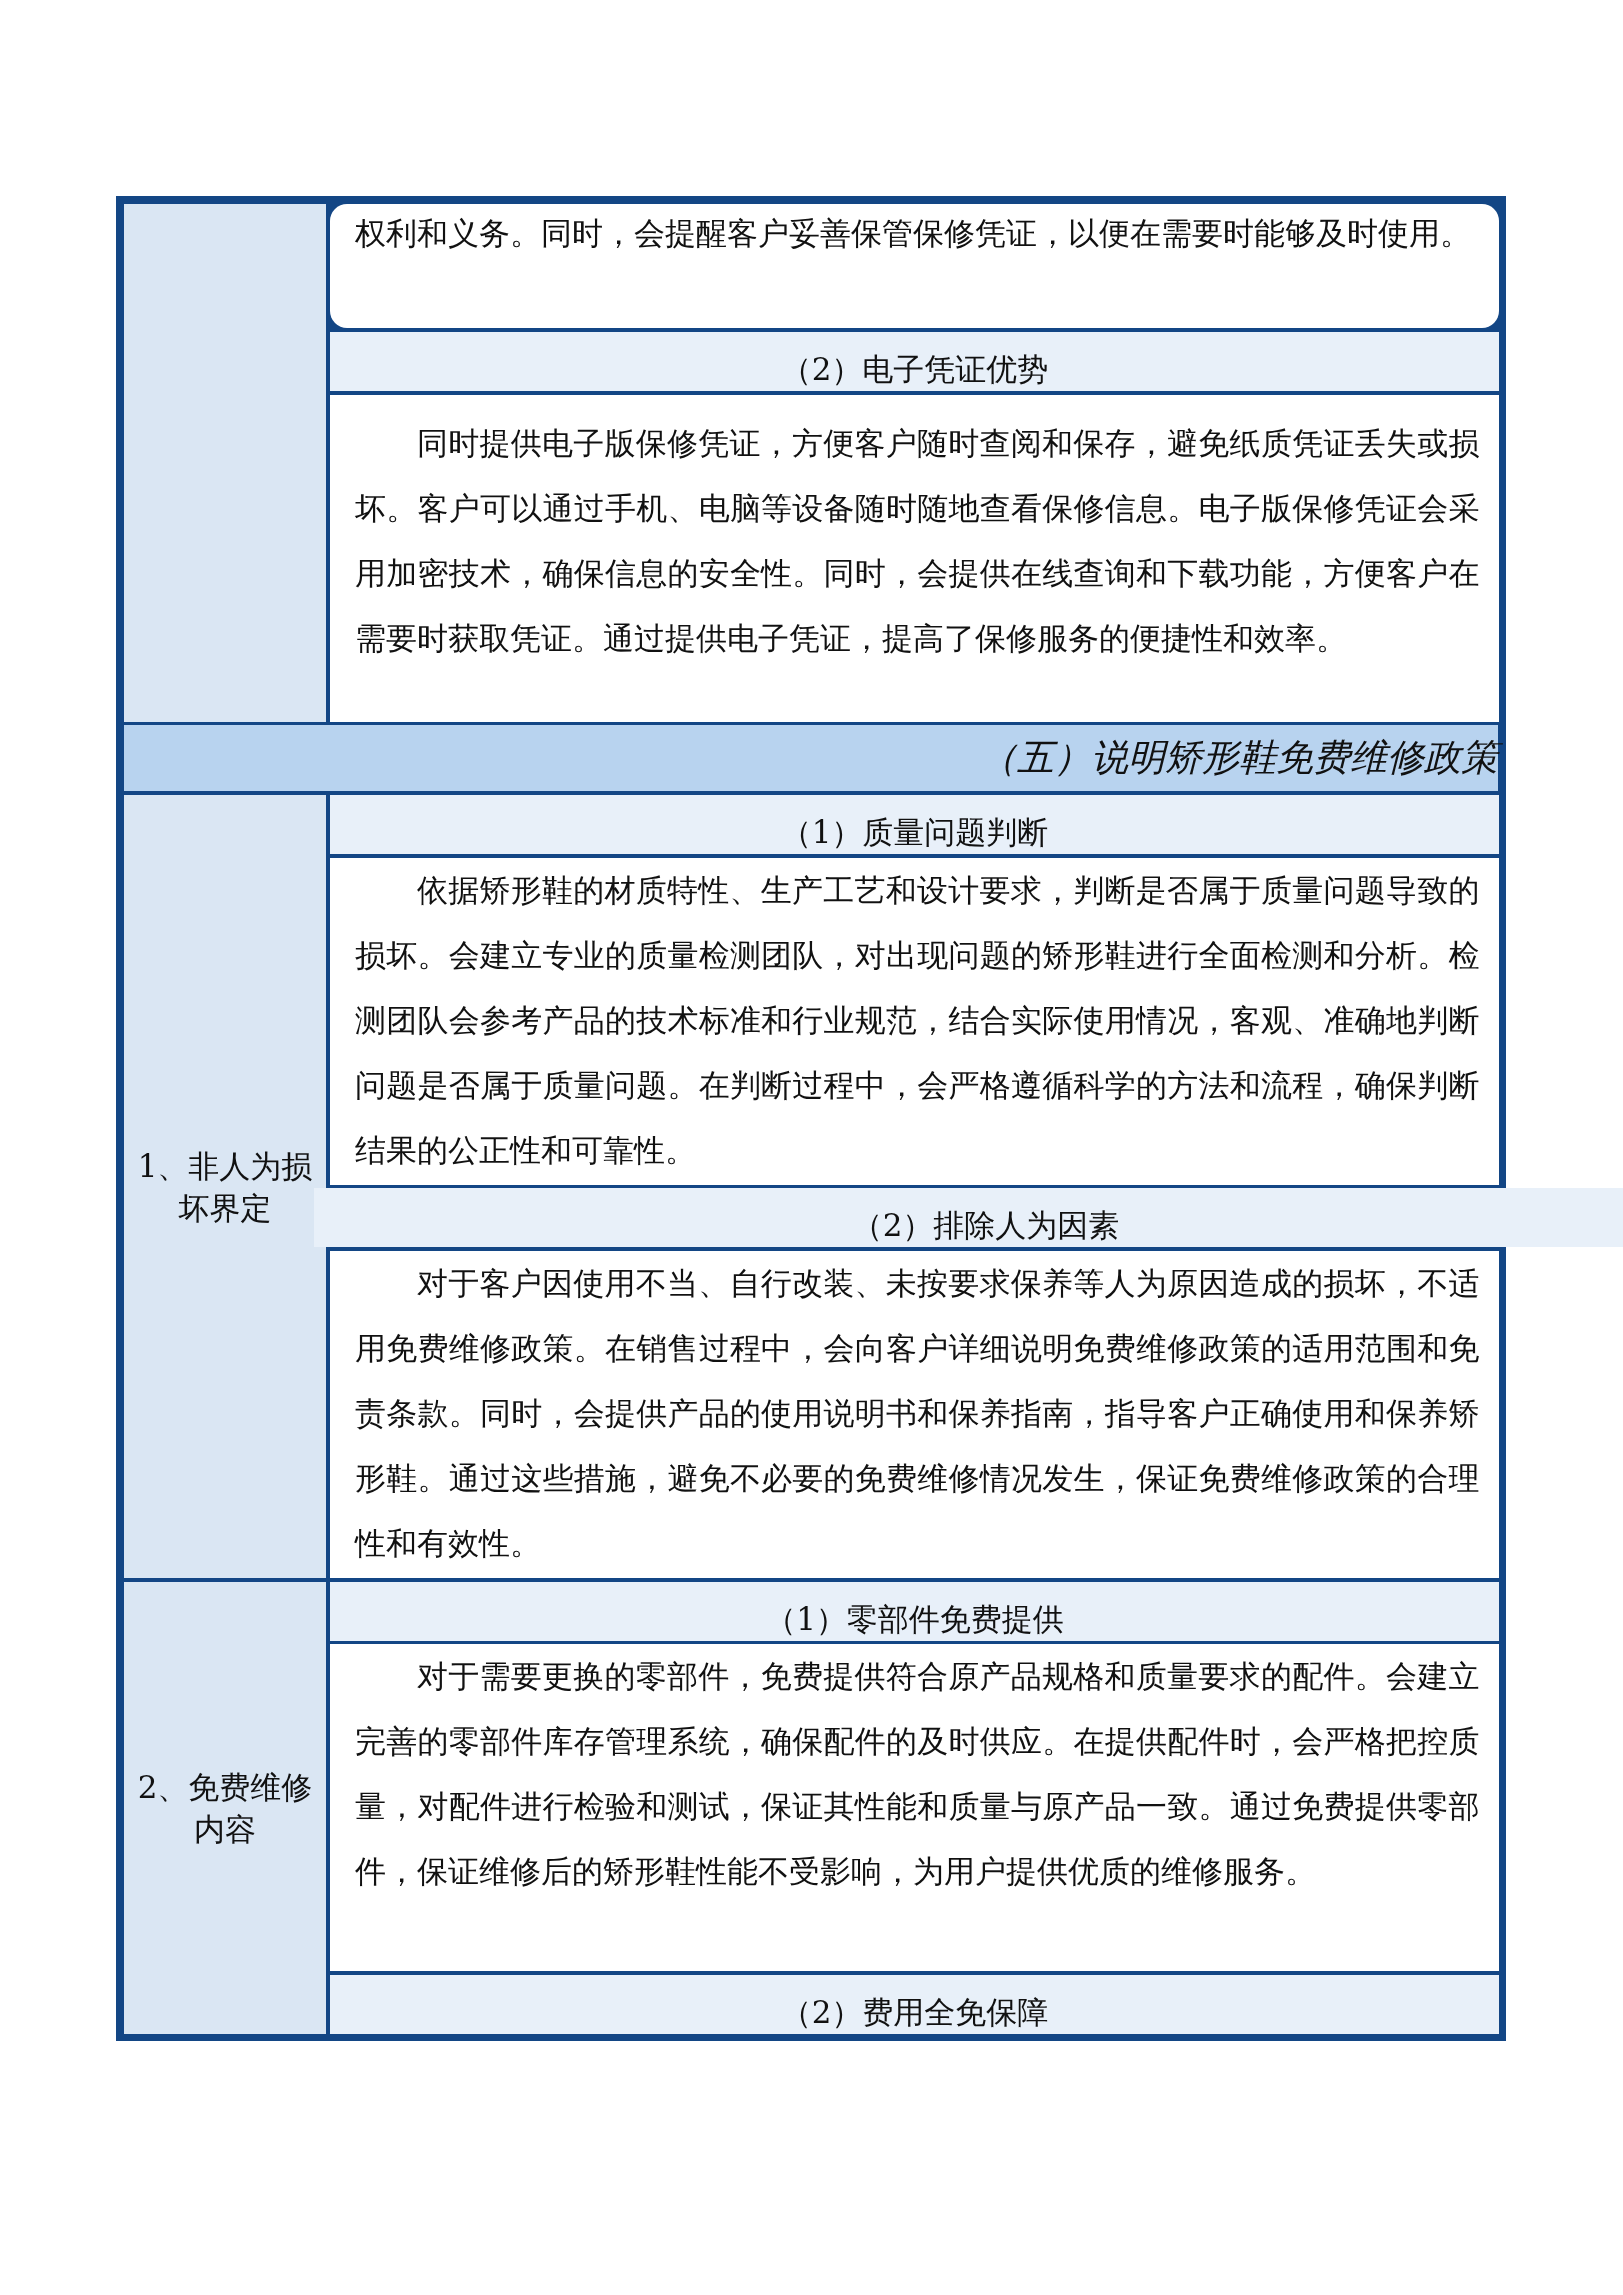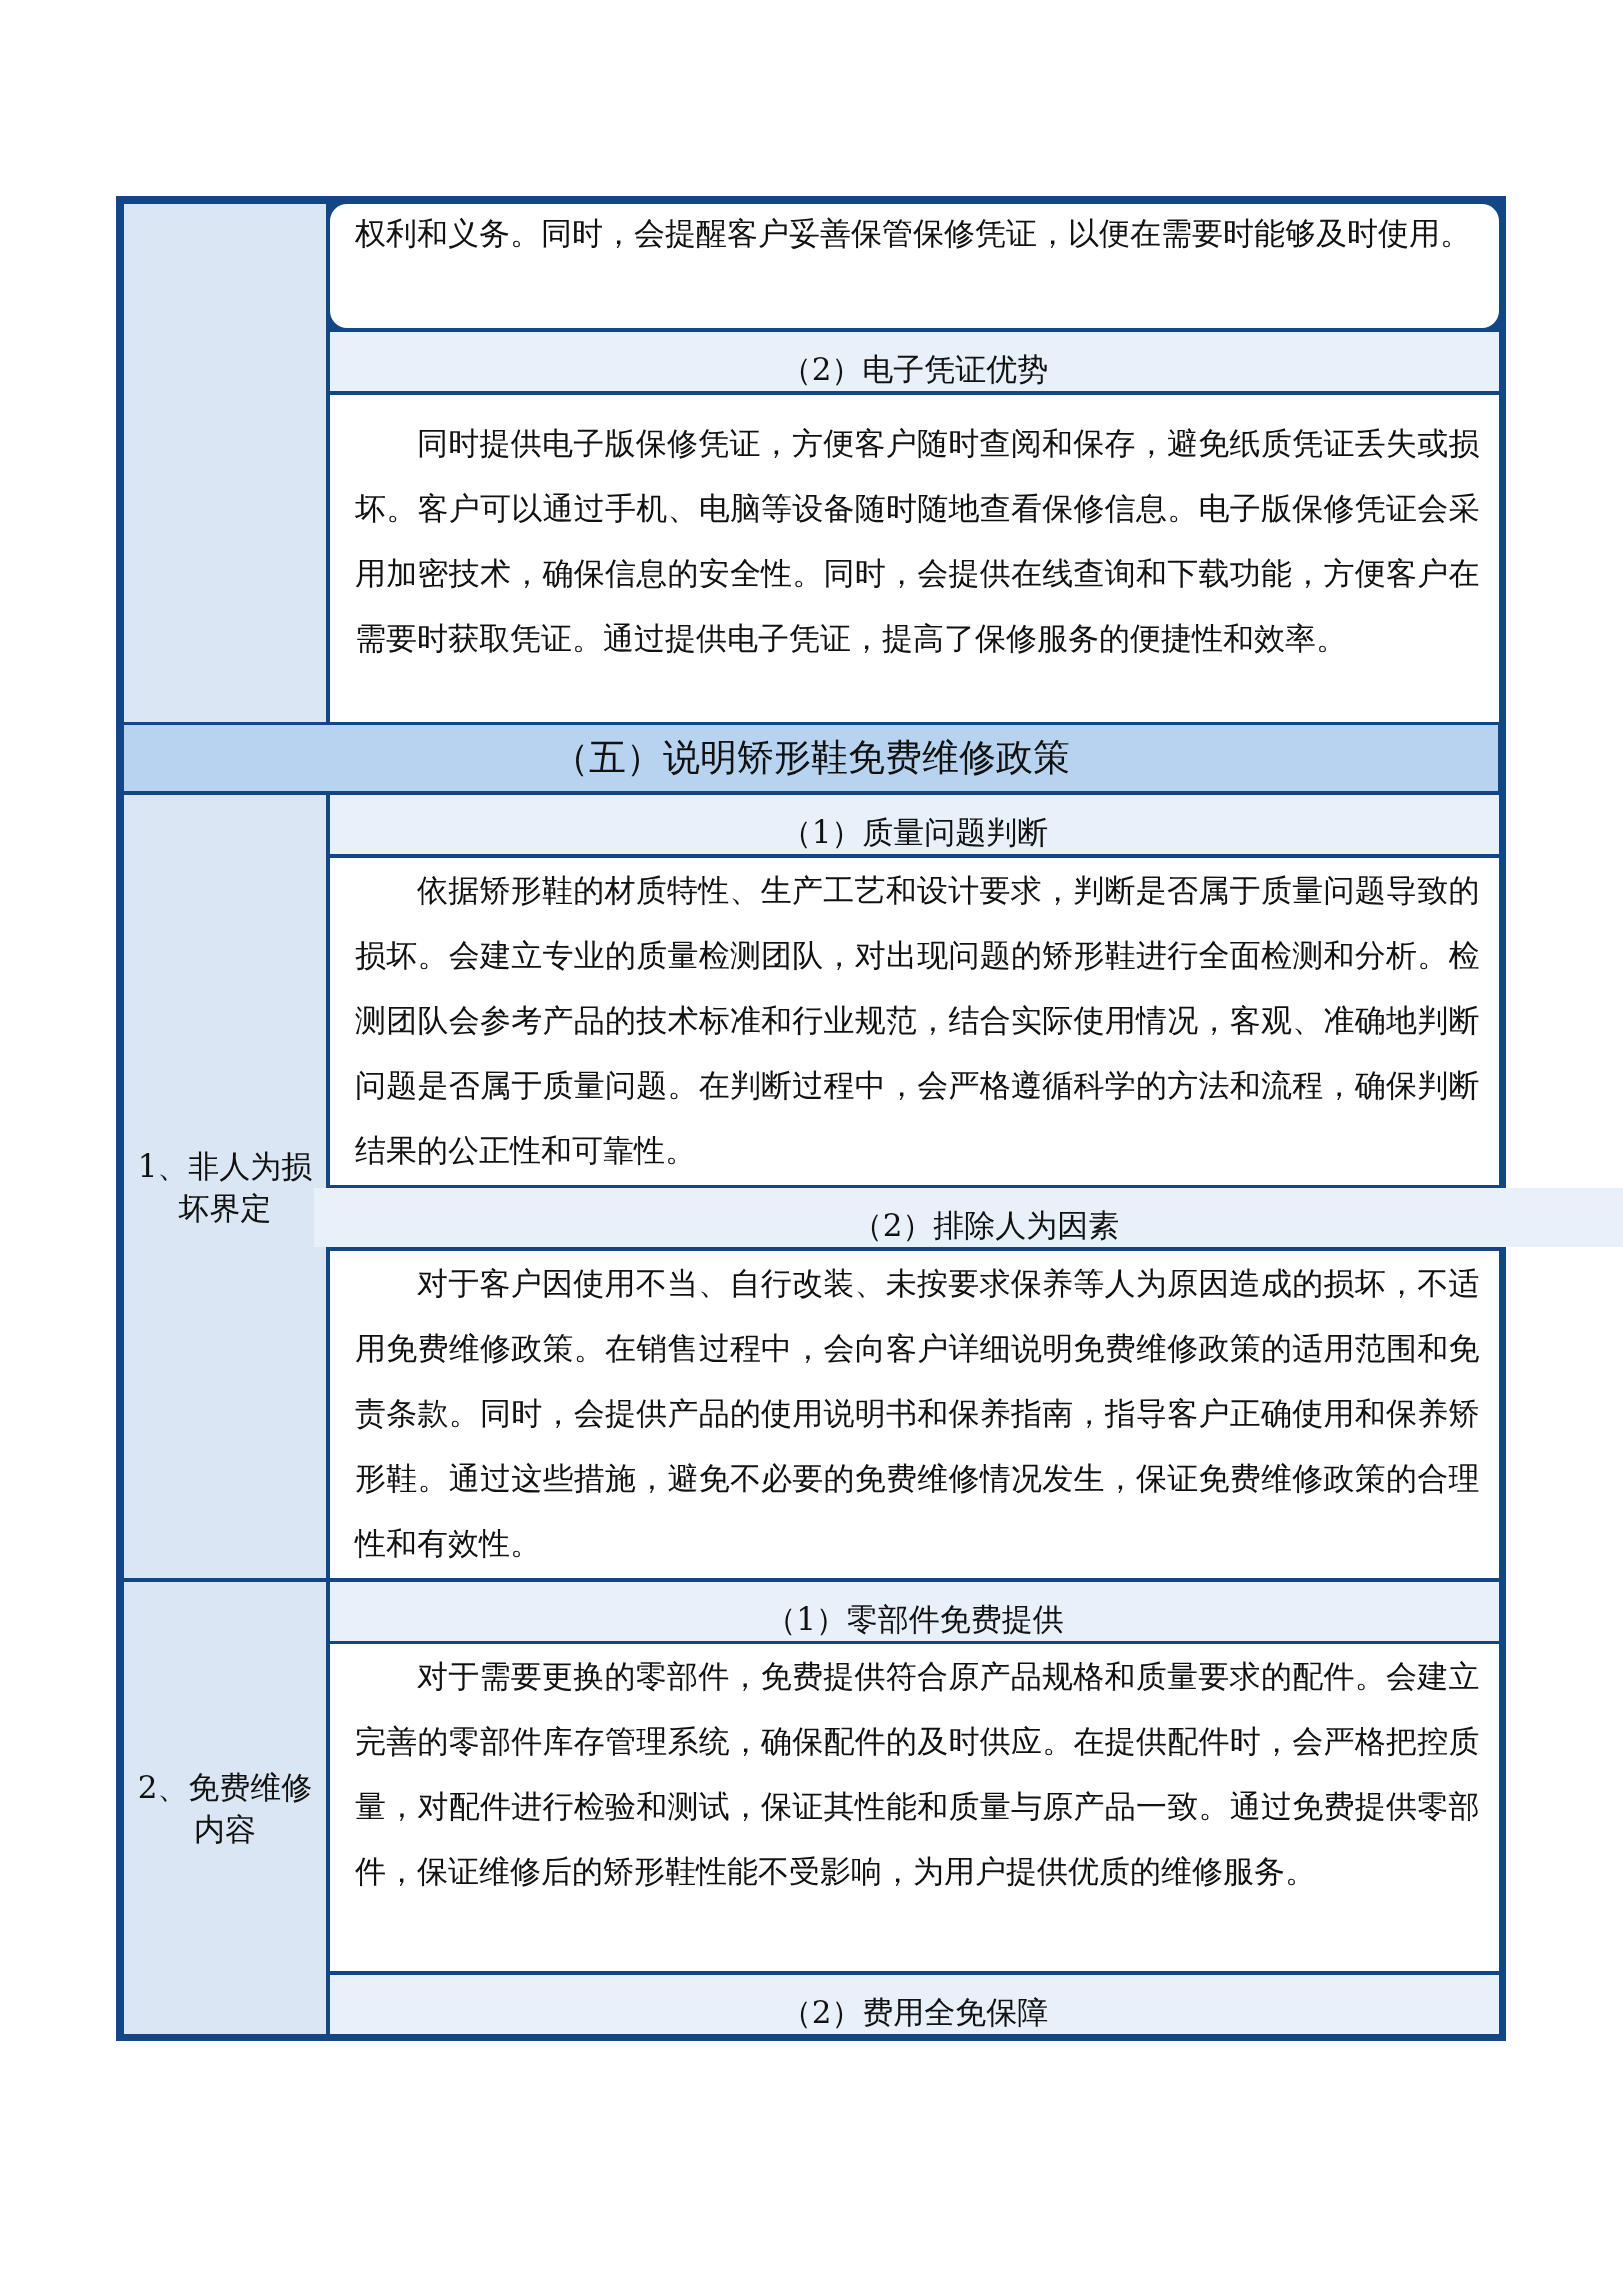--- a/index.html
+++ b/index.html
@@ -8,22 +8,22 @@
   .abs { position:absolute; box-sizing:border-box; }
   .frame { left:116px; top:196px; width:1390px; height:1845px; background:#134685; }
   .left-cell { background:#DAE6F3; display:flex; align-items:center; justify-content:center;
                text-align:center; font-size:31px; line-height:42px; padding:0 13px; }
   .sub { background:#E8F0F9; display:flex; align-items:flex-end; justify-content:center;
          font-size:31px; }
   .body { background:#ffffff; padding:0 19.6px 0 25px; font-size:31px; line-height:65px;
           text-align:justify; overflow:hidden; }
   .body p { margin:0; text-indent:2em; }
   .body p.cont { text-indent:0; }
-  .section { background:#B8D3EF; display:flex; align-items:center; justify-content:center;
-             font-size:37px; }
+  .section { background:#B8D3EF; display:flex; align-items:center; justify-content:flex-end;
+             font-size:37px;font-style:italic; }
 </style>
 </head>
 <body>
 
 <div class="abs frame"></div>
 
 <div class="abs left-cell" style="left:124px; top:204px; width:202px; height:518px;"></div>
 
 <div class="abs body" style="left:330px; top:204px; width:1169px; height:124px; padding-top:0;border-radius:17px;">
   <p class="cont" style="margin-top:-2.6px;">权利和义务。同时，会提醒客户妥善保管保修凭证，以便在需要时能够及时使用。</p>

